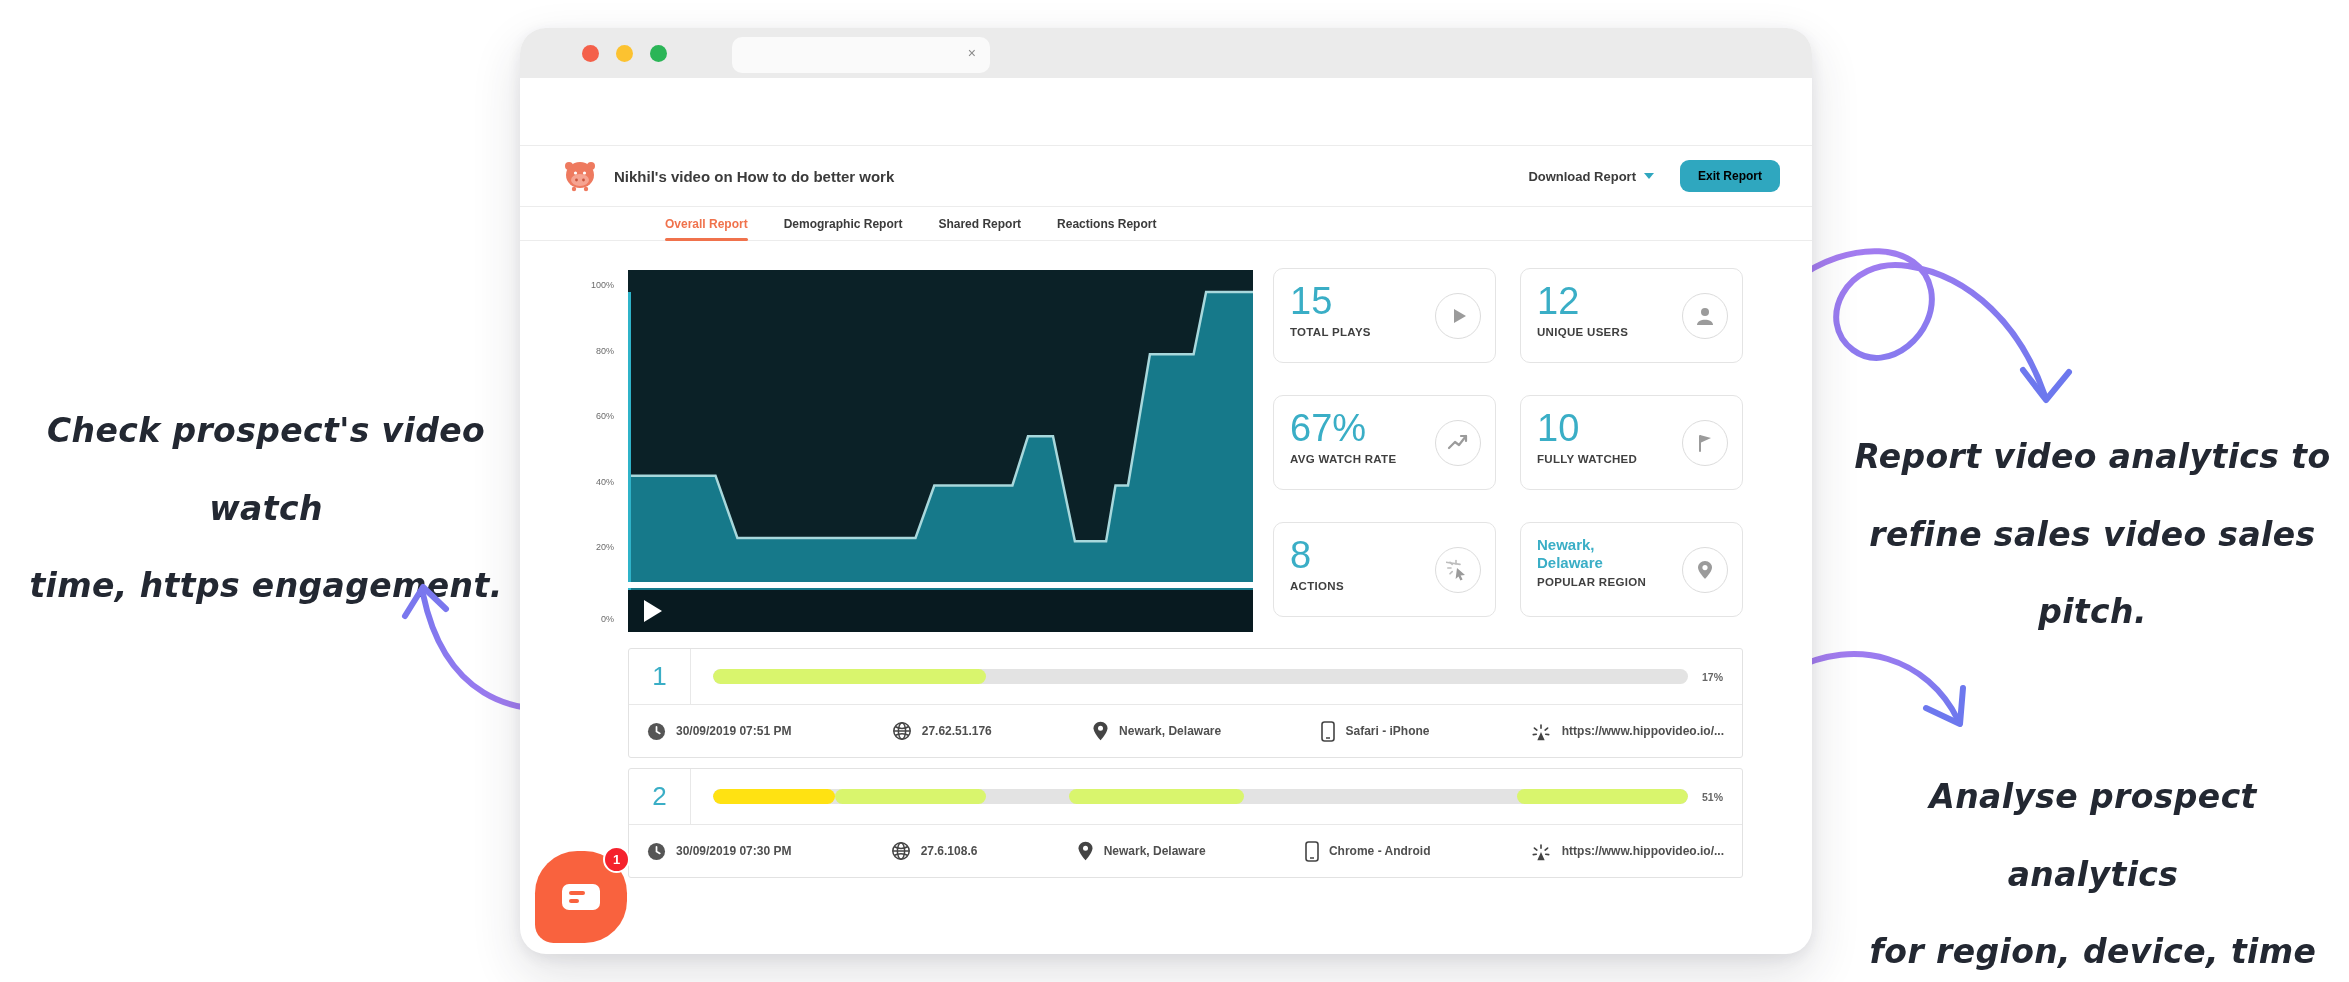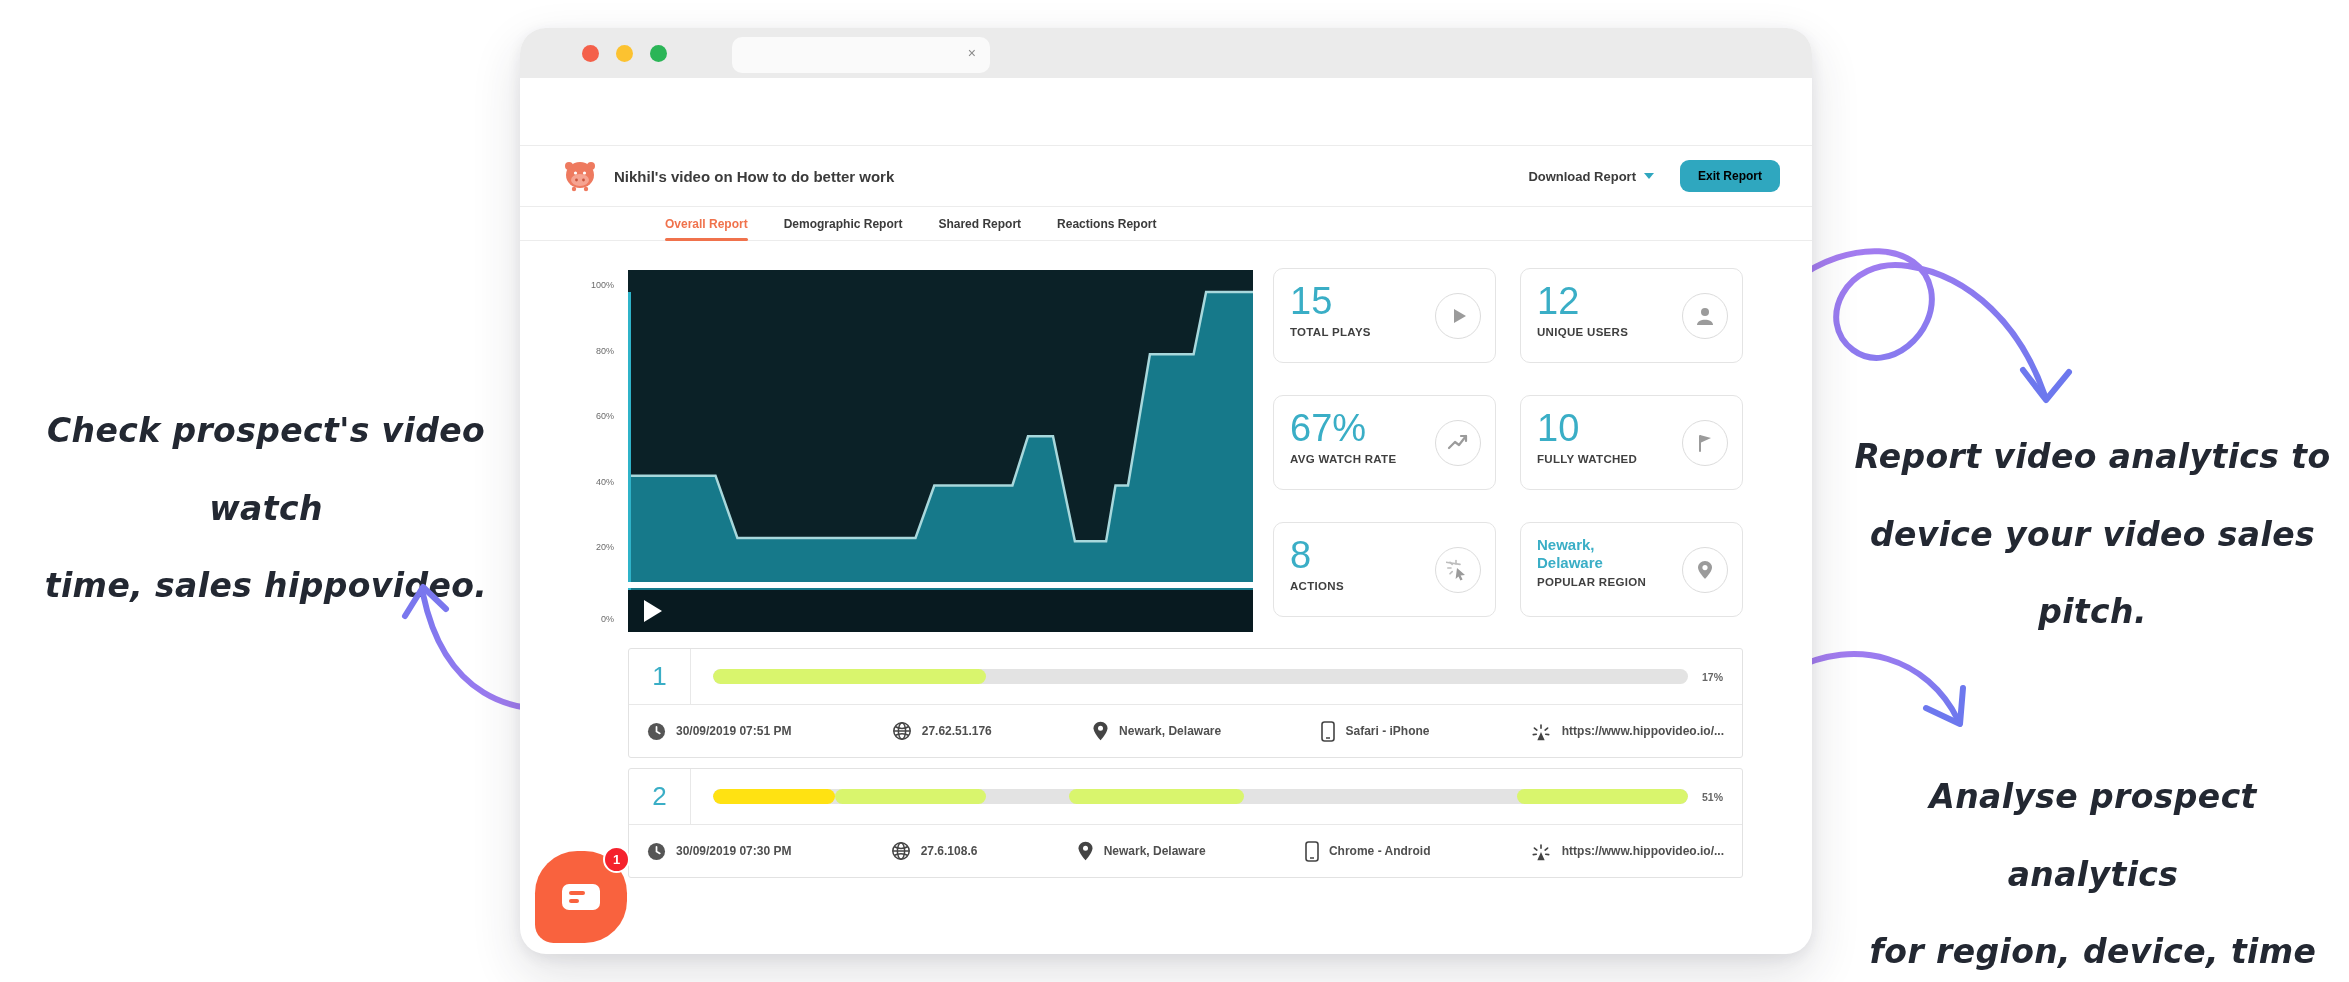--- a/index.html
+++ b/index.html
@@ -80,21 +80,21 @@
   .ann-br { left:1838px; top:758px; width:510px; }
   .arrow-svg { position:absolute; }
 </style>
 </head>
 <body>
 
 <div class="canvas">
 
   <div class="script ann-left">
     <div>Check prospect's video watch</div>
-    <div>time, sales hippovideo.</div>
+    <div>time, https engagement.</div>
   </div>
   <svg class="arrow-svg" style="left:392px;top:556px;" width="196" height="158" viewBox="0 0 196 158">
     <defs>
         <linearGradient id="pg1" x1="0" y1="0" x2="1" y2="1">
       <stop offset="0" stop-color="#7a77ee"></stop>
           <stop offset="1" stop-color="#ab7df0"></stop>
         </linearGradient>
       </defs>
     <path d="M186,148 C120,164 52,138 31,38" fill="none" stroke="url(#pg1)" stroke-width="6" stroke-linecap="round"></path>
     <path d="M13,60 L31,31 L54,53" fill="none" stroke="#7a77ee" stroke-width="6" stroke-linecap="round" stroke-linejoin="round"></path>
@@ -105,21 +105,21 @@
         <linearGradient id="pg2" x1="0" y1="0" x2="1" y2="1">
       <stop offset="0" stop-color="#ab7df0"></stop>
           <stop offset="1" stop-color="#6d78ee"></stop>
         </linearGradient>
       </defs>
     <path d="M2,42 C55,2 128,2 138,52 C146,95 95,138 60,112 C22,84 52,18 115,28 C178,38 228,88 252,158" fill="none" stroke="url(#pg2)" stroke-width="6" stroke-linecap="round"></path>
     <path d="M230,132 L253,162 L276,134" fill="none" stroke="#6d78ee" stroke-width="6" stroke-linecap="round" stroke-linejoin="round"></path>
   </svg>
   <div class="script ann-tr">
     <div>Report video analytics to</div>
-    <div>device your video sales pitch.</div>
+    <div>refine sales video sales pitch.</div>
   </div>
 
   <svg class="arrow-svg" style="left:1788px;top:642px;" width="200" height="110" viewBox="0 0 200 110">
     <defs>
         <linearGradient id="pg3" x1="0" y1="0" x2="1" y2="1">
       <stop offset="0" stop-color="#ab7df0"></stop>
           <stop offset="1" stop-color="#6d78ee"></stop>
         </linearGradient>
       </defs>
     <path d="M4,28 C68,-6 140,16 170,78" fill="none" stroke="url(#pg3)" stroke-width="6" stroke-linecap="round"></path>

